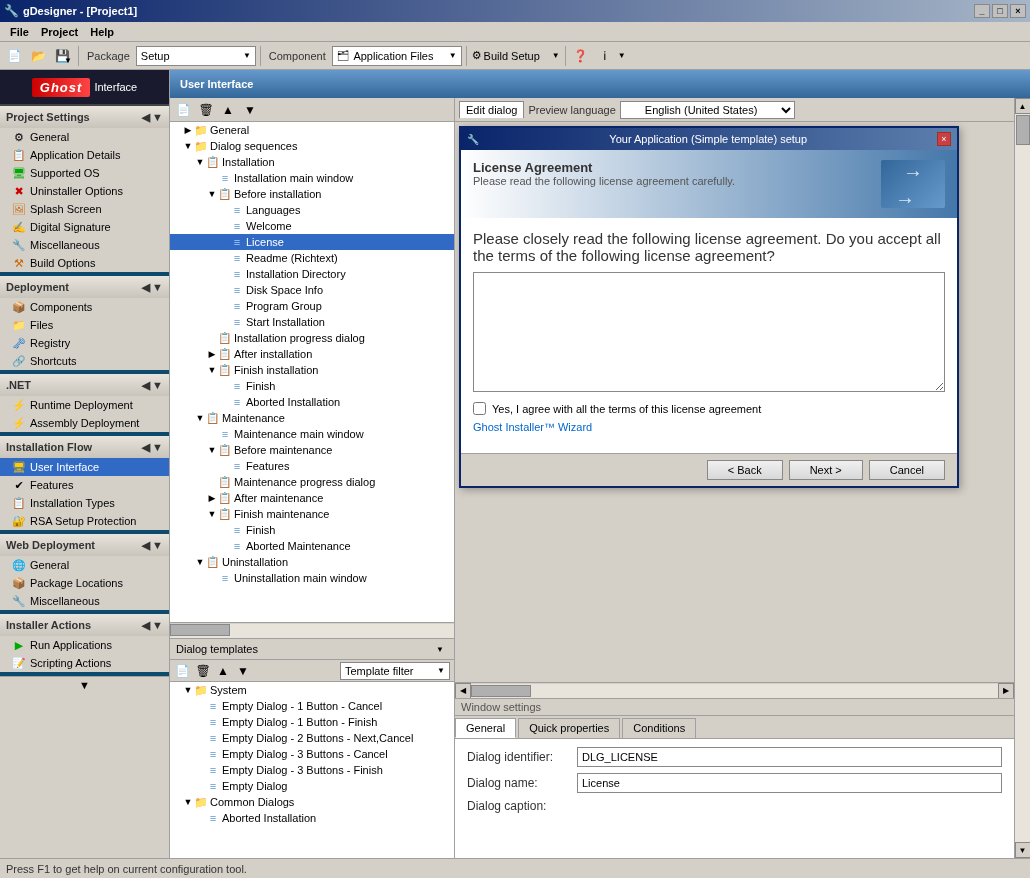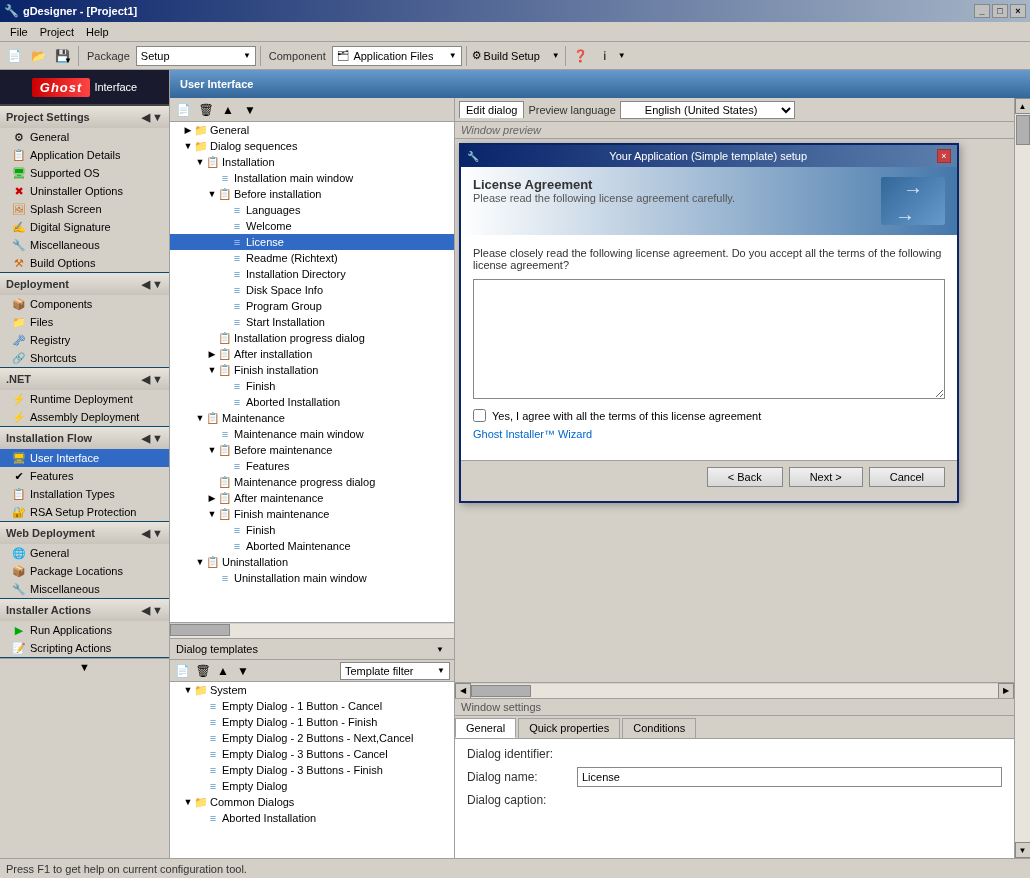--- a/index.html
+++ b/index.html
@@ -6,35 +6,35 @@
     body { background: #d4d0c8; overflow: hidden; width: 1030px; height: 878px; }
 
     
     .title-bar { background: linear-gradient(to right, #0a246a, #a6b5c7); height: 22px; display: flex; align-items: center; justify-content: space-between; padding: 0 4px; color: white; font-size: 11px; font-weight: bold; }
     .title-bar-left { display: flex; align-items: center; gap: 4px; }
     .title-bar-right { display: flex; gap: 2px; }
     .title-btn { width: 16px; height: 14px; background: #c0c0c0; border: 1px solid #888; font-size: 9px; display: flex; align-items: center; justify-content: center; cursor: pointer; color: #000; }
 
     
     .menu-bar { background: #d4d0c8; height: 20px; display: flex; align-items: center; padding: 0 4px; border-bottom: 1px solid #a0a0a0; }
-    .menu-item { padding: 2px 6px; cursor: pointer; font-size: 11px; }
+    .menu-item { padding: 2px 6px; cursor: pointer; font-size: 11px; font-weight: bold; }
 
     
     .toolbar { background: #d4d0c8; height: 28px; display: flex; align-items: center; padding: 2px 4px; border-bottom: 1px solid #a0a0a0; gap: 2px; }
     .toolbar-btn { width: 22px; height: 22px; background: #d4d0c8; border: 1px solid transparent; display: flex; align-items: center; justify-content: center; cursor: pointer; font-size: 12px; }
     .toolbar-sep { width: 1px; height: 20px; background: #a0a0a0; margin: 0 2px; }
     .toolbar-dropdown { display: flex; align-items: center; border: 1px solid #888; background: white; height: 20px; padding: 0 4px; min-width: 80px; cursor: pointer; font-size: 11px; }
     .toolbar-label { font-size: 11px; color: #333; margin: 0 4px; }
 
     
     .main-container { display: flex; height: calc(878px - 22px - 20px - 28px - 20px); }
 
     
     .left-panel { width: 170px; background: #d4d0c8; border-right: 1px solid #a0a0a0; overflow-y: auto; display: flex; flex-direction: column; }
-    .panel-section { border-bottom: 1px solid #0c4a6e; }
+    .panel-section { border-bottom: 4px solid #0c4a6e; }
     .panel-header { background: linear-gradient(to bottom, #e8e4dc, #c8c4bc); height: 22px; display: flex; align-items: center; justify-content: space-between; padding: 0 6px; font-weight: bold; font-size: 10px; color: #333; cursor: pointer; }
     .panel-header-icons { display: flex; gap: 2px; }
     .panel-item { display: flex; align-items: center; padding: 2px 6px 2px 12px; cursor: pointer; gap: 4px; height: 18px; }
     .panel-item.selected { background: #316ac5; color: white; }
     .item-icon { width: 14px; height: 14px; display: flex; align-items: center; justify-content: center; flex-shrink: 0; }
 
     
     .center-area { flex: 1; display: flex; flex-direction: column; }
 
     
@@ -63,21 +63,21 @@
     .window-preview-content { flex: 1; padding: 4px; overflow: auto; background: #d4d0c8; }
     .fake-window { background: #d4d0c8; border: 2px solid #0a246a; width: 500px; min-height: 360px; box-shadow: 2px 2px 8px rgba(0,0,0,0.3); }
     .fake-window-title { background: linear-gradient(to right, #0a246a, #5b7fad); height: 22px; display: flex; align-items: center; justify-content: space-between; padding: 0 6px; color: white; font-size: 11px; }
     .fake-window-close { width: 14px; height: 14px; background: #c84040; border: 1px solid #a03030; display: flex; align-items: center; justify-content: center; font-size: 9px; cursor: pointer; color: white; }
     .fake-window-body { background: white; }
     .dialog-header { background: linear-gradient(to right, #ffffff, #4477aa); padding: 10px 12px; display: flex; align-items: flex-start; justify-content: space-between; min-height: 60px; }
     .dialog-header-text h2 { font-size: 13px; font-weight: bold; color: #333; }
     .dialog-header-text p { font-size: 11px; color: #555; }
     .dialog-header-icon { width: 64px; height: 48px; background: linear-gradient(135deg, #336699, #6699cc); display: flex; align-items: center; justify-content: center; border-radius: 2px; }
     .dialog-content { padding: 12px; background: white; }
-    .license-text { font-size: 11px; color: #333; margin-bottom: 8px; }
+    .license-text { font-size: 15px; color: #333; margin-bottom: 8px; }
     .license-box { width: 100%; height: 120px; border: 1px solid #888; background: white; margin-bottom: 8px; }
     .dialog-checkbox { display: flex; align-items: center; gap: 6px; margin-bottom: 6px; }
     .dialog-link { color: #0066cc; cursor: pointer; font-size: 11px; margin-bottom: 8px; display: block; }
     .dialog-buttons { display: flex; justify-content: flex-end; gap: 6px; padding: 6px 12px; background: #d4d0c8; border-top: 1px solid #a0a0a0; }
     .dialog-btn { padding: 3px 20px; background: linear-gradient(to bottom, #f0f0f0, #d8d8d8); border: 1px solid #888; cursor: pointer; font-size: 11px; min-width: 70px; }
     .scrollbar-v { width: 16px; background: #d4d0c8; border-left: 1px solid #a0a0a0; display: flex; flex-direction: column; align-items: center; }
     .scroll-btn { width: 16px; height: 16px; background: #d4d0c8; border: 1px solid #888; display: flex; align-items: center; justify-content: center; cursor: pointer; font-size: 8px; }
     .scroll-track { flex: 1; background: #e8e4dc; width: 100%; }
     .scroll-thumb { width: 14px; height: 30px; background: #b0b0b0; border: 1px solid #888; margin: 1px auto; }
 
@@ -660,23 +660,20 @@
           <button class="preview-toolbar-btn active">Edit dialog</button>
           <span class="preview-label">Preview language</span>
           <select class="preview-dropdown">
             <option>English (United States)</option>
           </select>
           <div style="margin-left:auto;">
             <span style="font-size:8px;"></span>
           </div>
         </div>
 
-        <div class="window-preview-header">
-          <span>Window preview</span>
-        </div>
 
         <div class="window-preview-content" style="flex:1;overflow:auto;">
 
           <div class="fake-window">
             <div class="fake-window-title">
               <span style="font-size:10px;">🔧</span>
               <span>Your Application (Simple template) setup</span>
               <div class="fake-window-close">×</div>
             </div>
             <div class="fake-window-body">
@@ -724,20 +721,21 @@
             <span>Window settings</span>
           </div>
           <div class="settings-tabs">
             <div class="settings-tab active">General</div>
             <div class="settings-tab">Quick properties</div>
             <div class="settings-tab">Conditions</div>
           </div>
           <div class="settings-content">
             <div class="settings-row">
               <span class="settings-label">Dialog identifier:</span>
+              <input class="settings-input" value="DLG_LICENSE" style="">
             </div>
             <div class="settings-row">
               <span class="settings-label">Dialog name:</span>
               <input class="settings-input" value="License" style="">
             </div>
             <div class="settings-row">
               <span class="settings-label">Dialog caption:</span>
             </div>
           </div>
         </div>

